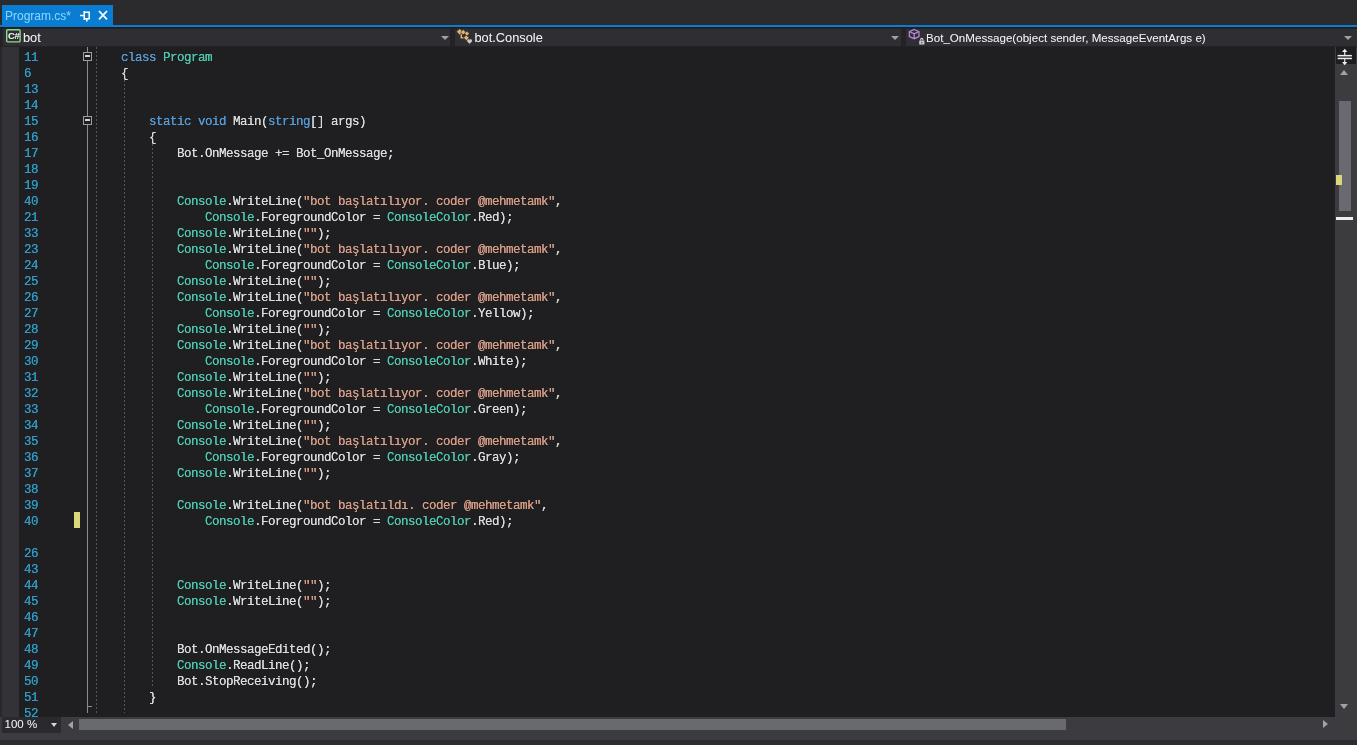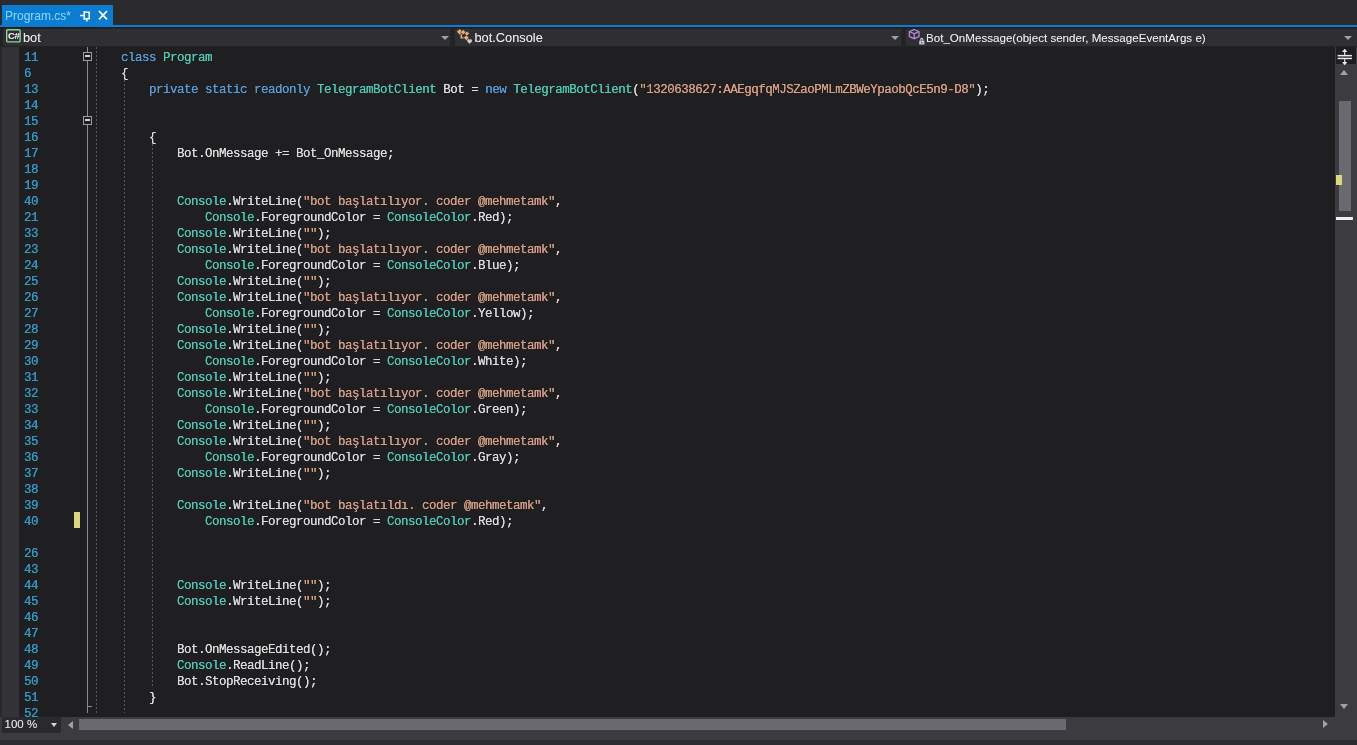--- a/index.html
+++ b/index.html
@@ -28,28 +28,28 @@
 <div class="r" style="top:49.6px">
       <span class="n">11</span>
       <span class="c">    <i style="color:#569CD6">class</i> <i style="color:#4EC9B0">Program</i></span>
     </div>
 <div class="r" style="top:65.6px">
       <span class="n">6</span>
       <span class="c">    {</span>
     </div>
 <div class="r" style="top:81.6px">
       <span class="n">13</span>
-      <span class="c">        <i style="color:#569CD6">private</i> <i style="color:#569CD6">static</i> <i style="color:#569CD6">readonly</i> <i style="color:#4EC9B0">TelegramBotClient</i> Bot = <i style="color:#569CD6">new</i> <i style="color:#4EC9B0">TelegramBotClient</i>(<i style="color:#D69D85">"1320638627:AAEgqfqMJSZaoPMLmZBWeYpaobQcE5n9-D8"</i>);</span>
     </div>
 <div class="r" style="top:97.6px">
       <span class="n">14</span>
       <span class="c"></span>
     </div>
 <div class="r" style="top:113.6px">
       <span class="n">15</span>
+      <span class="c">        <i style="color:#569CD6">static</i> <i style="color:#569CD6">void</i> Main(<i style="color:#569CD6">string</i>[] args)</span>
     </div>
 <div class="r" style="top:129.6px">
       <span class="n">16</span>
       <span class="c">        {</span>
     </div>
 <div class="r" style="top:145.6px">
       <span class="n">17</span>
       <span class="c">            Bot.OnMessage += Bot_OnMessage;</span>
     </div>
 <div class="r" style="top:161.6px">

